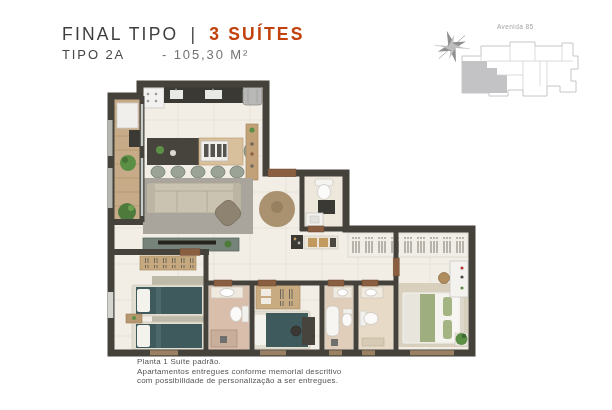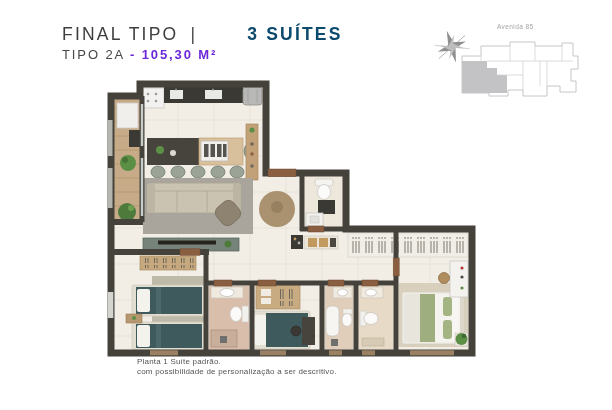--- a/index.html
+++ b/index.html
@@ -7,27 +7,27 @@
     position:relative;width:612px;height:410px;background:#ffffff;
     font-family:"Liberation Sans", sans-serif;overflow:hidden;
   }
   .plan-svg{position:absolute;left:0;top:0;}
   .title{
     position:absolute;left:62px;top:24px;font-size:17.5px;letter-spacing:2.2px;
     color:#3e3e3e;white-space:nowrap;
   }
   .title .reg{font-weight:400;}
   .title .div{font-weight:400;color:#4a4a4a;padding:0 5px;}
-  .title .bold{font-weight:700;color:#0c4a6e;margin-left:38px;}
+  .title .bold{font-weight:700;color:#c2410c;}
   .subtitle{
     position:absolute;left:62px;top:47px;font-size:13px;letter-spacing:1.9px;
     color:#474747;white-space:nowrap;
   }
   .subtitle .reg{font-weight:400;}
-  .subtitle .bold{font-weight:700;color:#6d28d9;}
+  .subtitle .bold{font-weight:400;color:#737373;margin-left:32px;}
   .street-label{
     position:absolute;left:497px;top:23px;font-size:6.5px;letter-spacing:.4px;
     color:#a3a3a3;white-space:nowrap;
   }
   .footnote{
     position:absolute;left:137px;top:357px;font-size:8px;line-height:9.5px;
     color:#555555;letter-spacing:.2px;
   }
 </style>
 </head>
@@ -42,21 +42,22 @@
   </div>
   <div class="subtitle">
     <span class="reg">TIPO 2A</span>
     <span class="bold">- 105,30 M²</span>
   </div>
 
   <div class="street-label">Avenida 85</div>
 
   <div class="footnote">
     <div>Planta 1 Suíte padrão.</div>
-    <div>com possibilidade de personalização a ser descritivo.</div>
+    <div>Apartamentos entregues conforme memorial descritivo</div>
+    <div>com possibilidade de personalização a ser entregues.</div>
   </div>
 
   <svg class="plan-svg" width="612" height="410" viewBox="0 0 612 410">
     <defs>
       <pattern id="hangerTicks" width="13" height="16" patternUnits="userSpaceOnUse">
         <line x1="2" y1="1" x2="2" y2="15" stroke="#7d786e" stroke-width="1"></line>
         <line x1="5" y1="1" x2="5" y2="15" stroke="#7d786e" stroke-width="1"></line>
         <line x1="8" y1="1" x2="8" y2="15" stroke="#7d786e" stroke-width="1"></line>
       </pattern>
       <pattern id="bookTicks" width="9" height="12" patternUnits="userSpaceOnUse">

